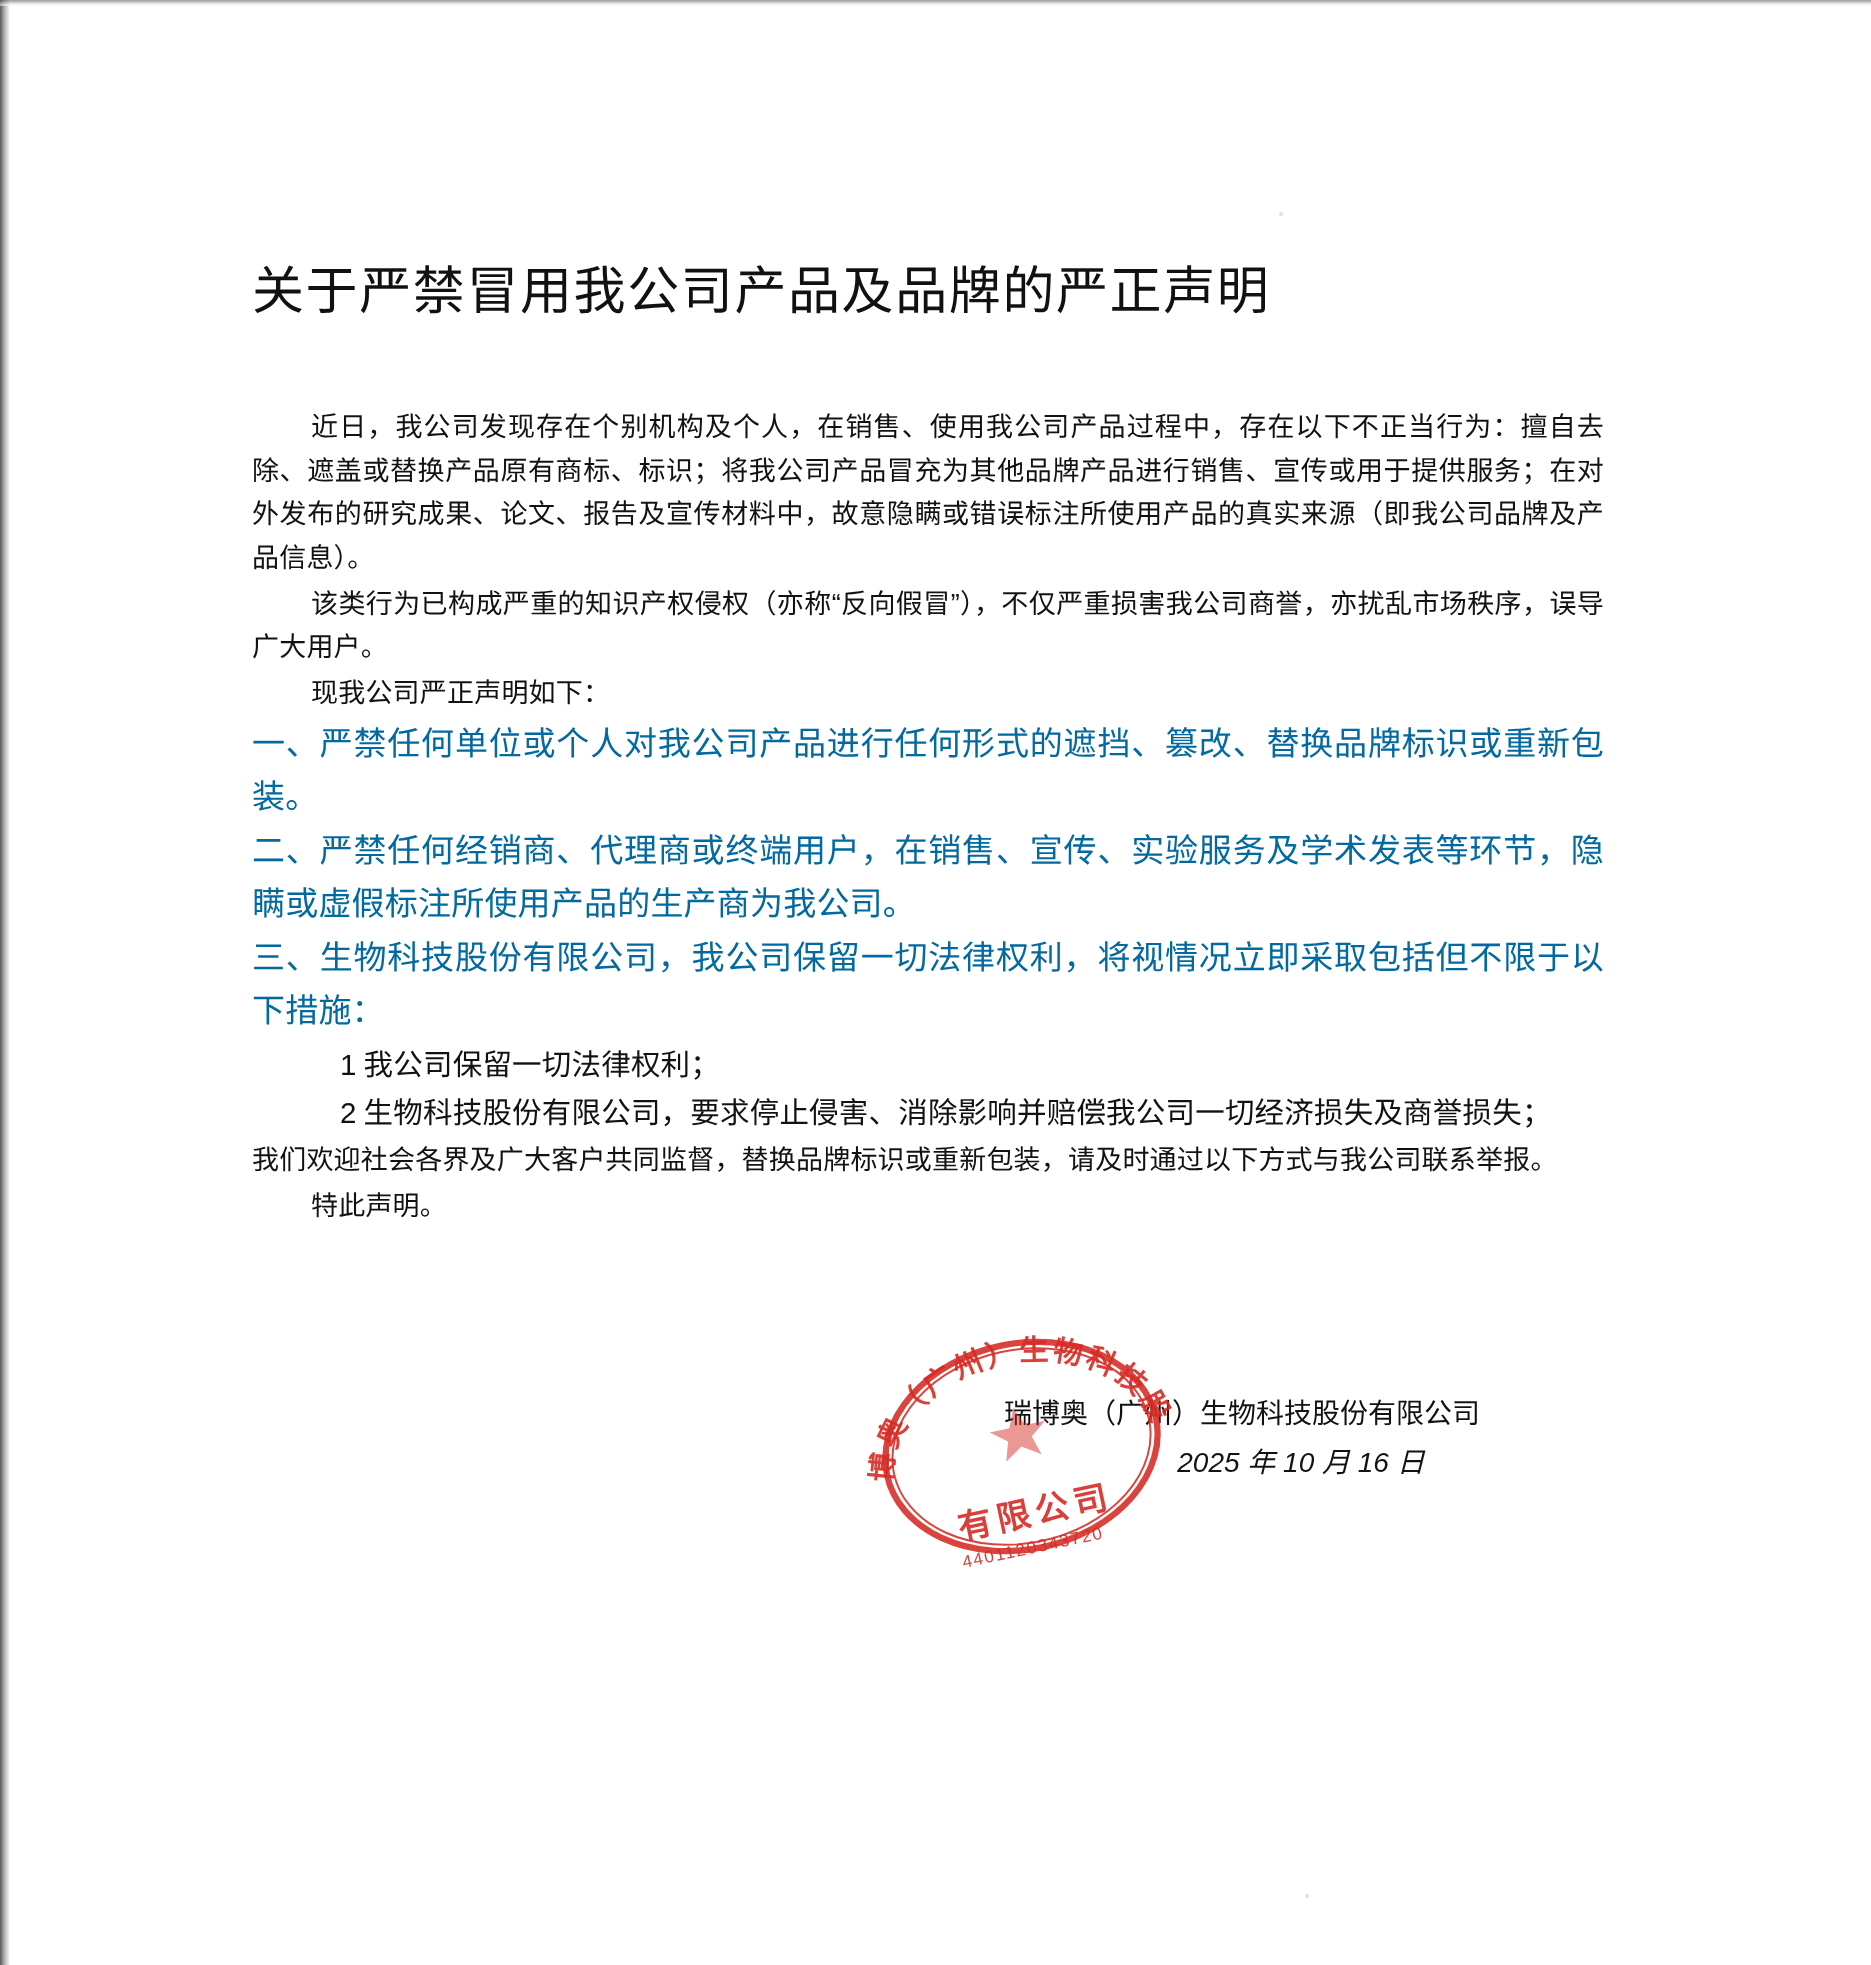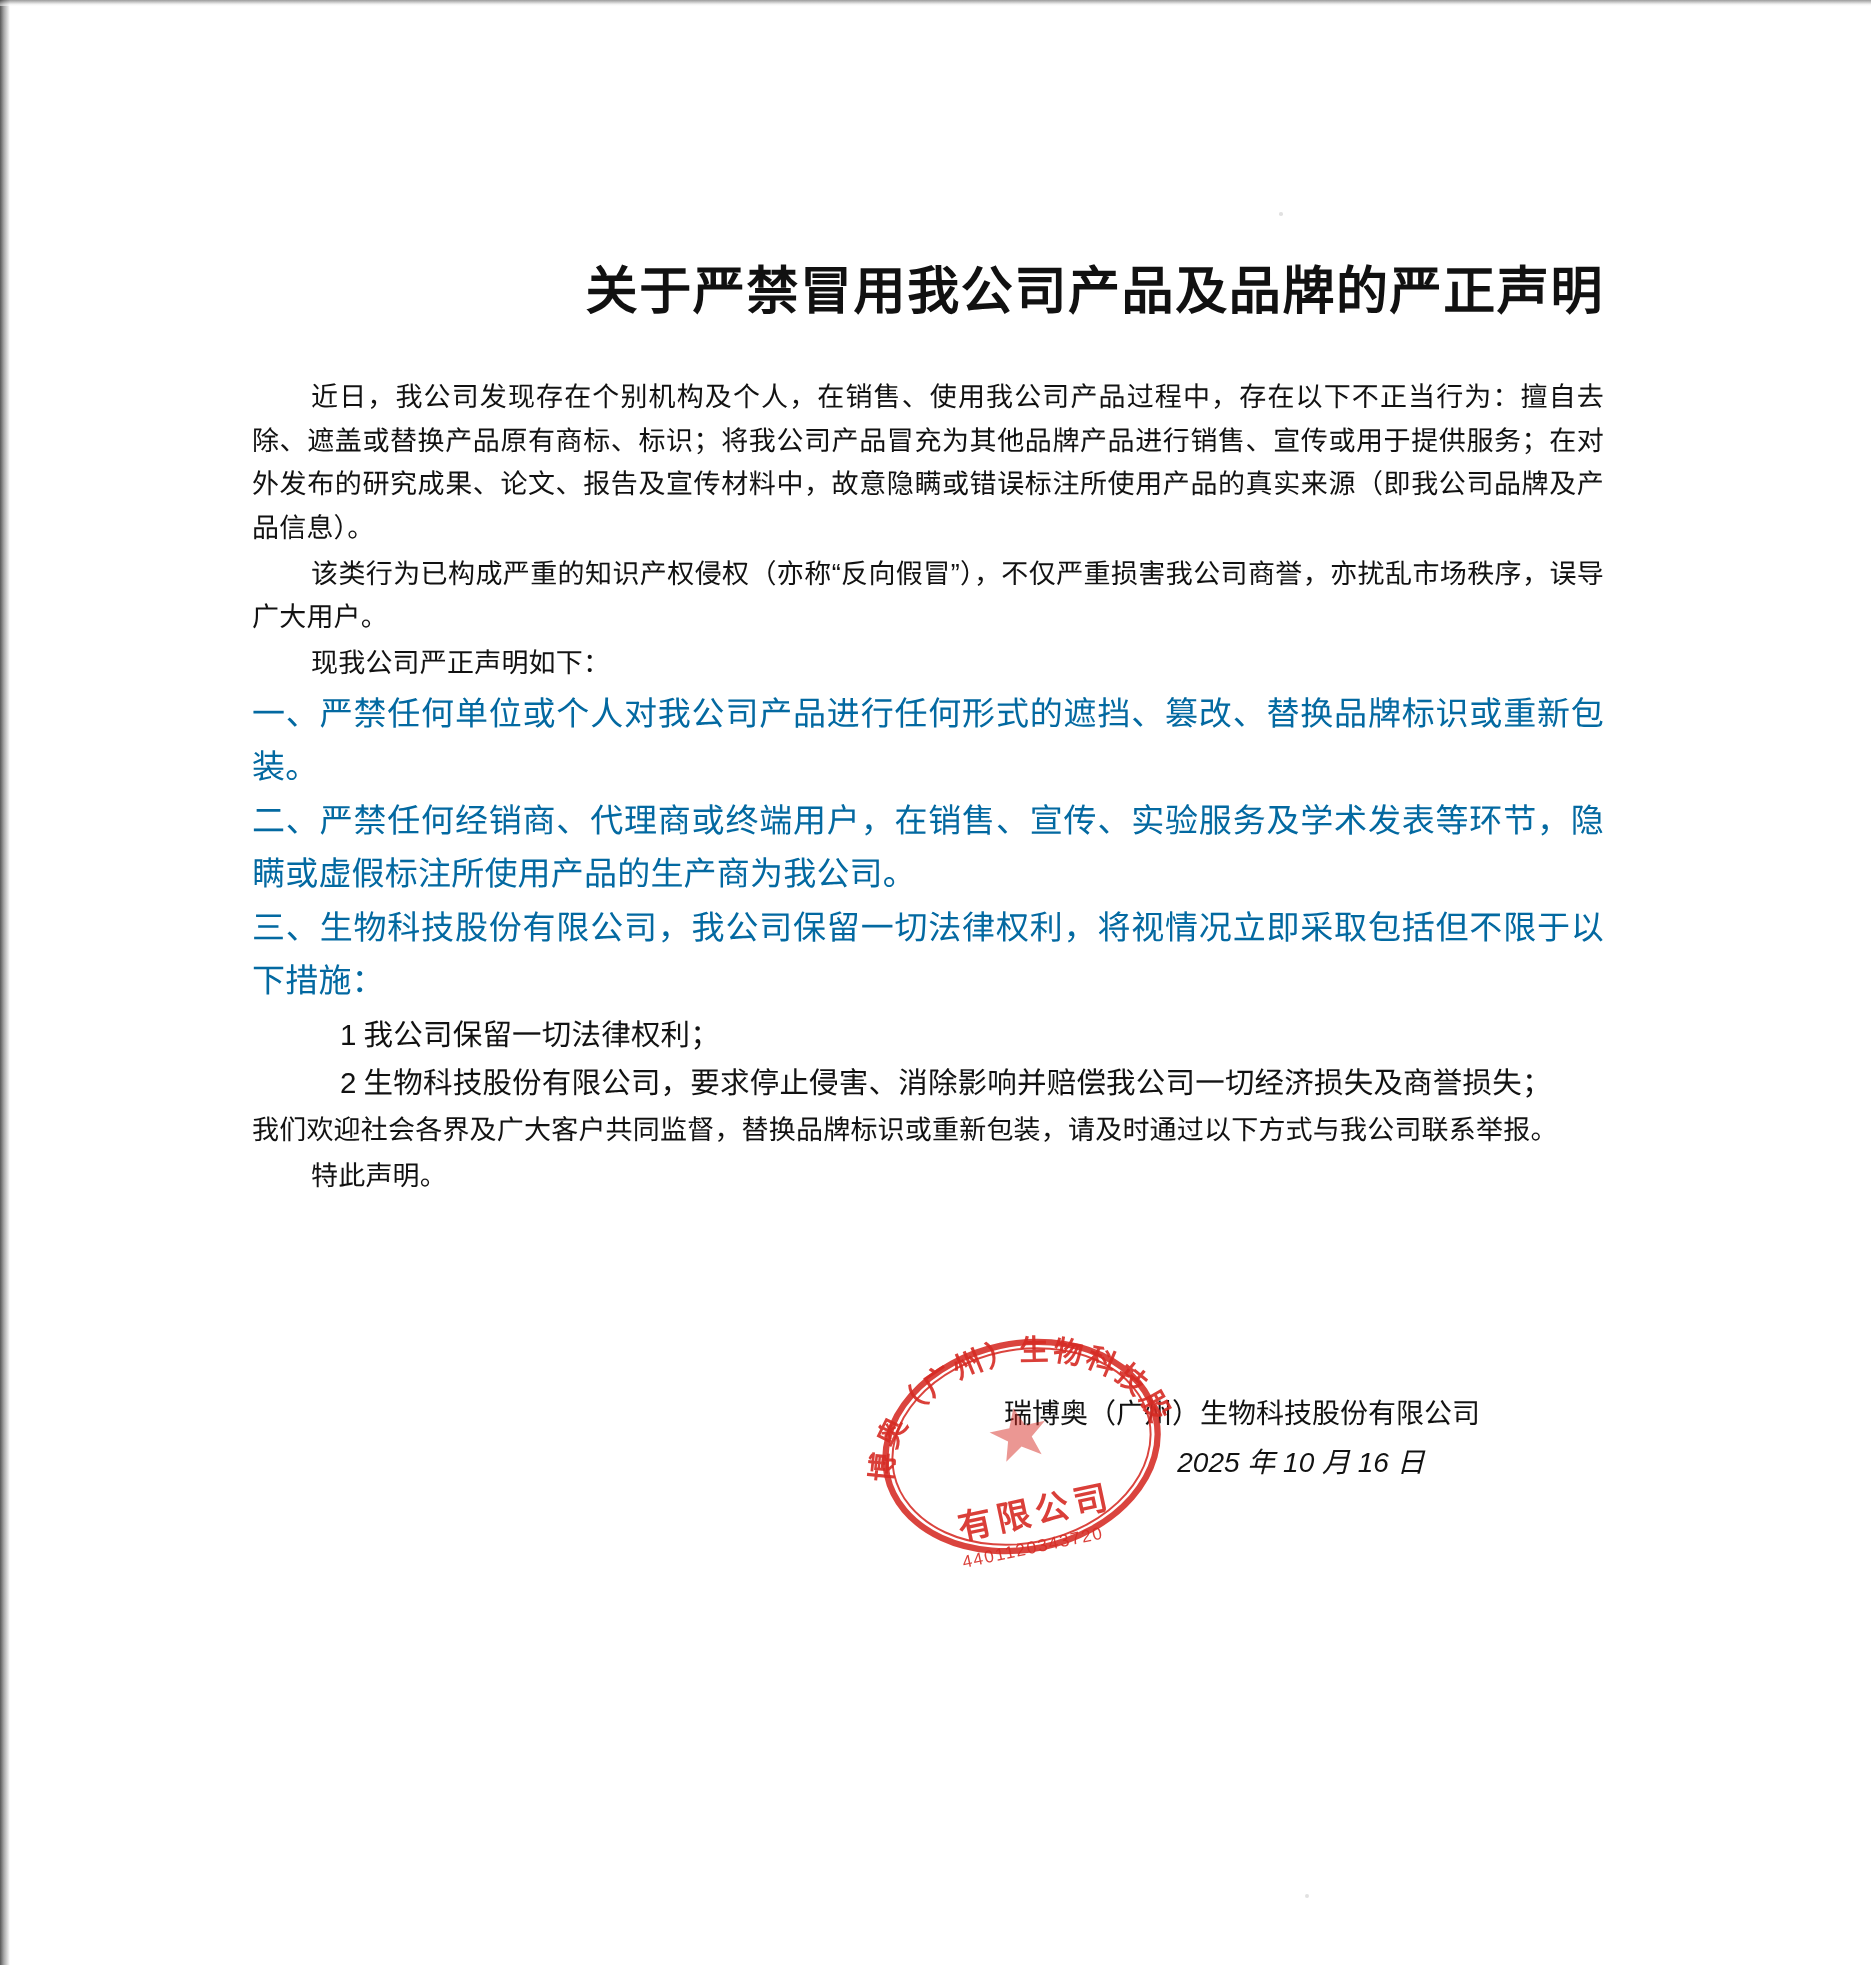--- a/index.html
+++ b/index.html
@@ -35,25 +35,25 @@
     opacity: .55;
   }
   .doc {
     position: absolute;
     left: 252px;
     top: 259px;
     width: 1352px;
   }
   .doc-title {
     font-size: 52px;
-    font-weight: bold;
-    text-align: right;
+    font-weight: normal;
+    text-align: left;
     letter-spacing: 1.6px;
     color: #111111;
-    margin: 0 0 52px 0;
+    margin: 0 0 82px 0;
     line-height: 1.25;
   }
   .para {
     font-size: 27px;
     line-height: 1.62;
     color: #121212;
     margin: 0 0 1.6px 0;
     text-align: justify;
     letter-spacing: 0.2px;
   }

